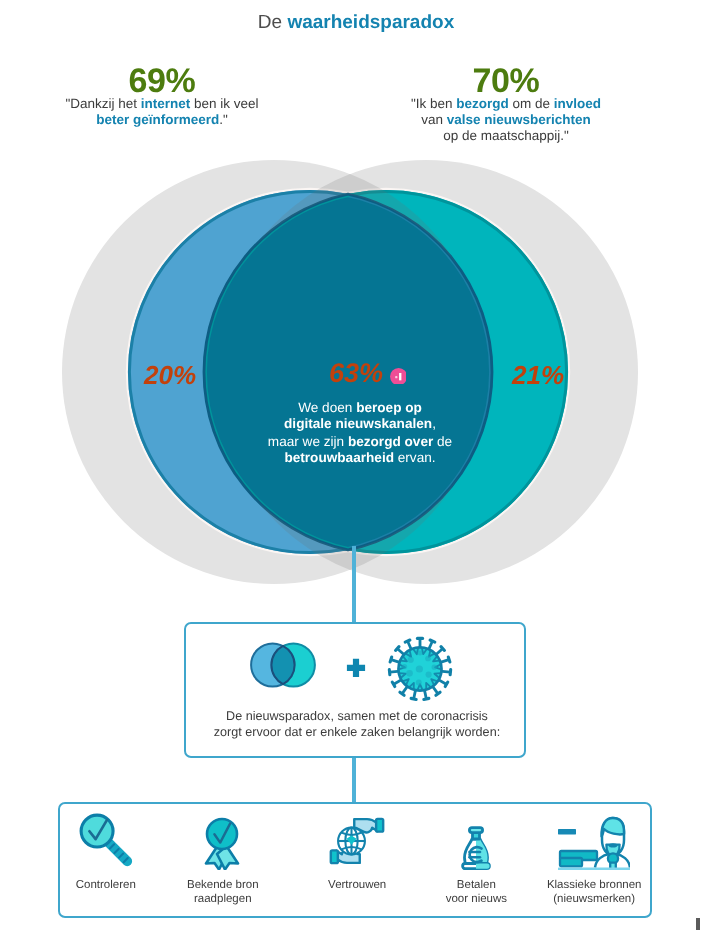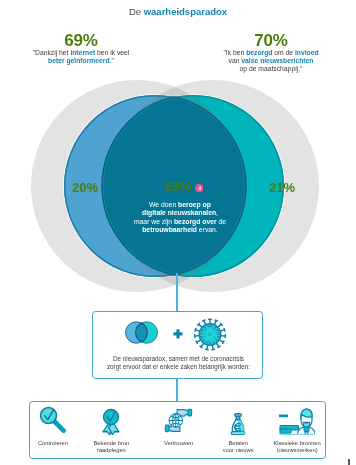--- a/index.html
+++ b/index.html
@@ -11,28 +11,28 @@
   .title{position:absolute;left:0;top:6px;width:356px;text-align:center;
     font-size:9.5px;line-height:12px;color:#4d4d4d;}
   .title .hi{color:#1483B0;font-weight:bold;}
 
   
   .stat{position:absolute;text-align:center;}
   .stat .pct{font-size:17px;font-weight:bold;color:#4d7c0f;line-height:18px;letter-spacing:-.2px;}
   .stat .quote{font-size:6.75px;line-height:8.1px;color:#3c3c3c;margin-top:-1.5px;}
   .stat .quote b{color:#1483B0;}
   #stat-left{left:0px;top:32px;width:162px;}
-  #stat-right{left:190px;top:32px;width:162px;}
+  #stat-right{left:172px;top:32px;width:162px;}
 
   
   .venn{position:absolute;left:0;top:0;width:356px;height:465px;pointer-events:none;}
 
-  .vlabel{position:absolute;color:#4d7c0f;font-weight:bold;font-size:13px;line-height:13px;text-align:center;}
+  .vlabel{position:absolute;color:#c2410c;font-weight:bold;font-size:13px;line-height:13px;text-align:center;font-style:italic;}
   #v-left{left:55px;top:181px;width:60px;}
-  #v-right{left:252px;top:181px;width:60px;}
+  #v-right{left:239px;top:181px;width:60px;}
   #v-center{left:140px;top:180px;width:76px;text-align:center;font-size:13.5px;}
   #v-badge{position:absolute;left:194.5px;top:183.6px;width:8.6px;height:8.6px;}
   .vbody{position:absolute;left:121px;top:201px;width:118px;text-align:center;
      color:#fff;font-size:6.8px;line-height:8.4px;}
   .vbody b{font-weight:bold;}
 
   
   .conn{position:absolute;background:#4FB2D8;}
 
   

